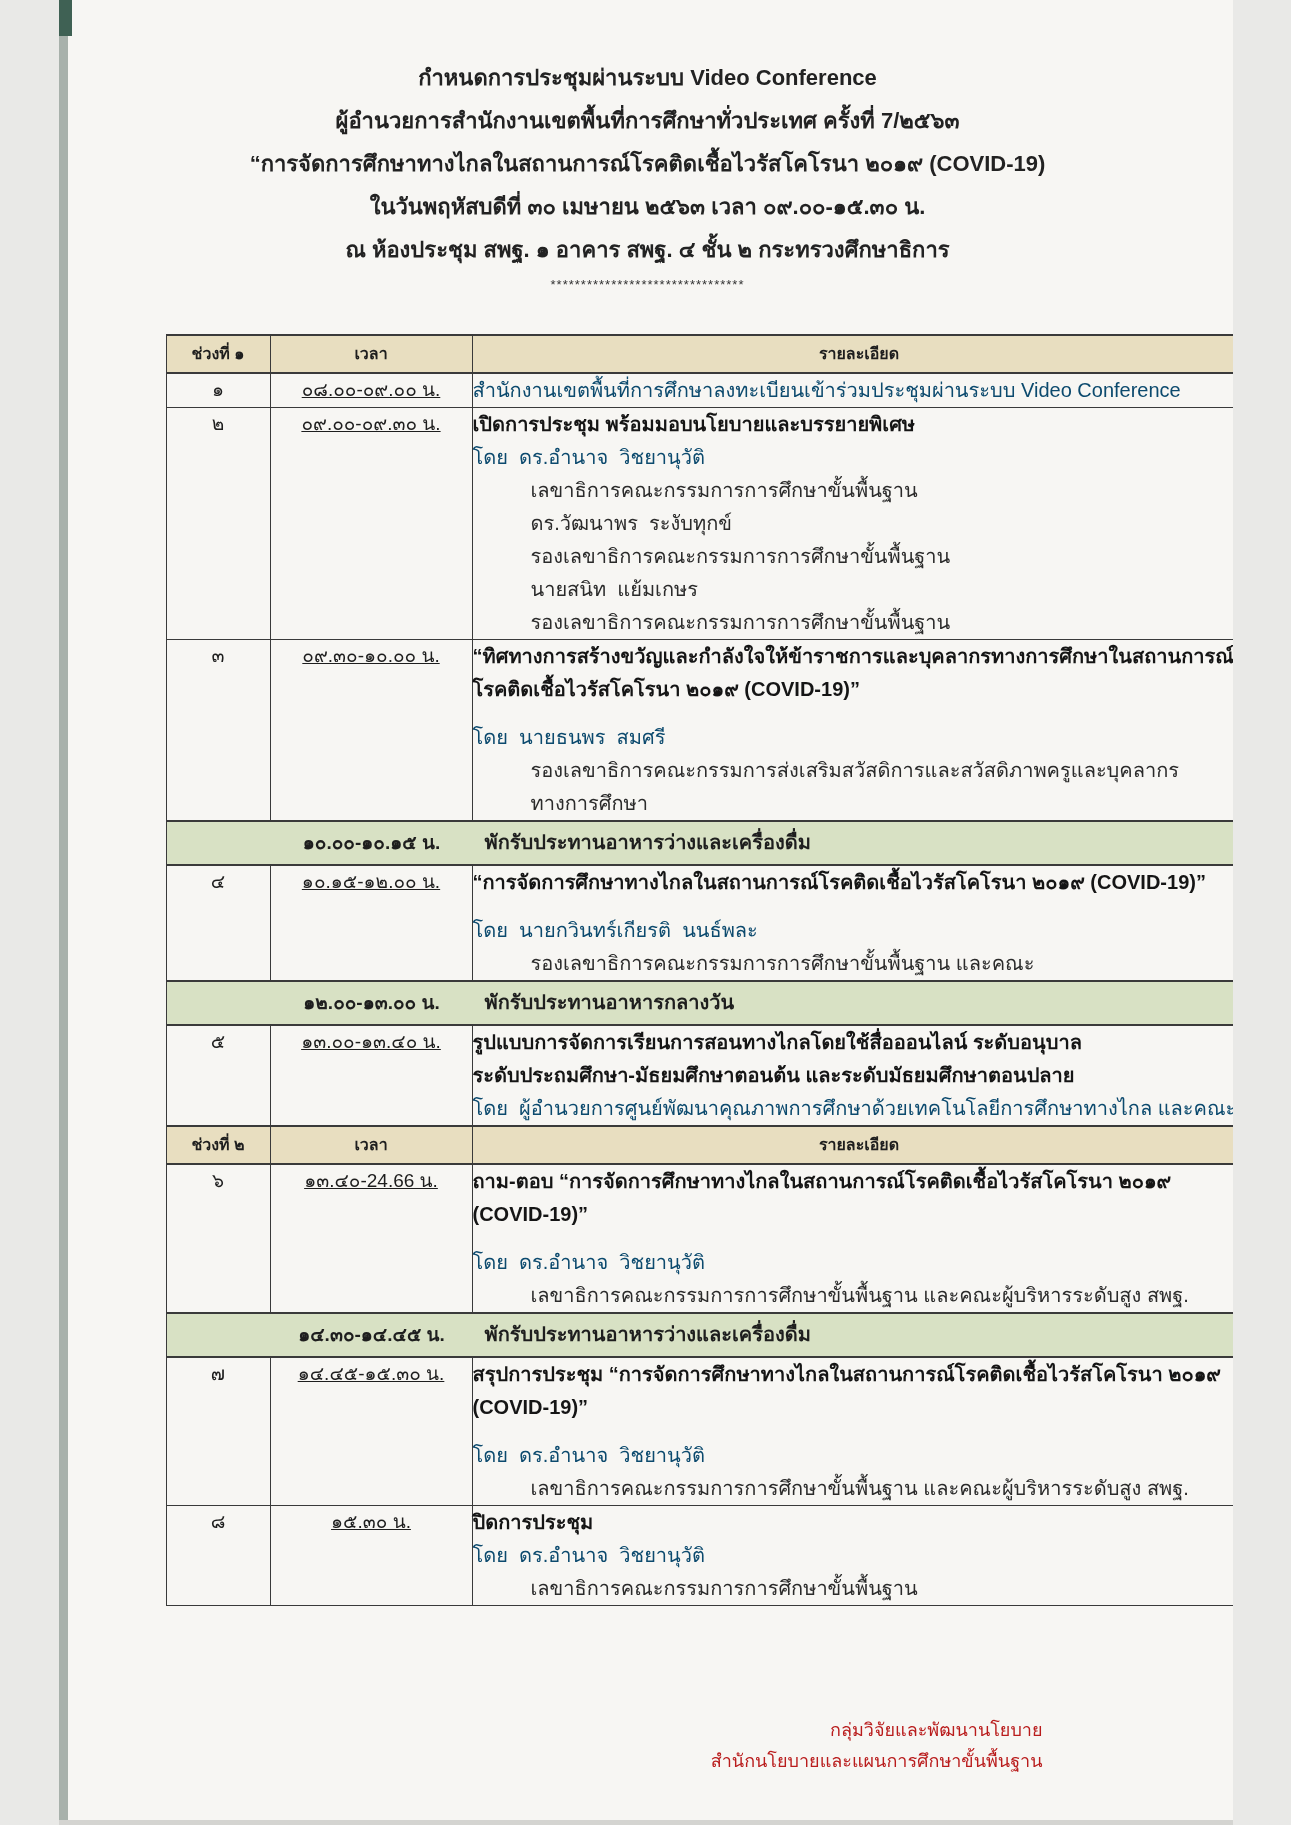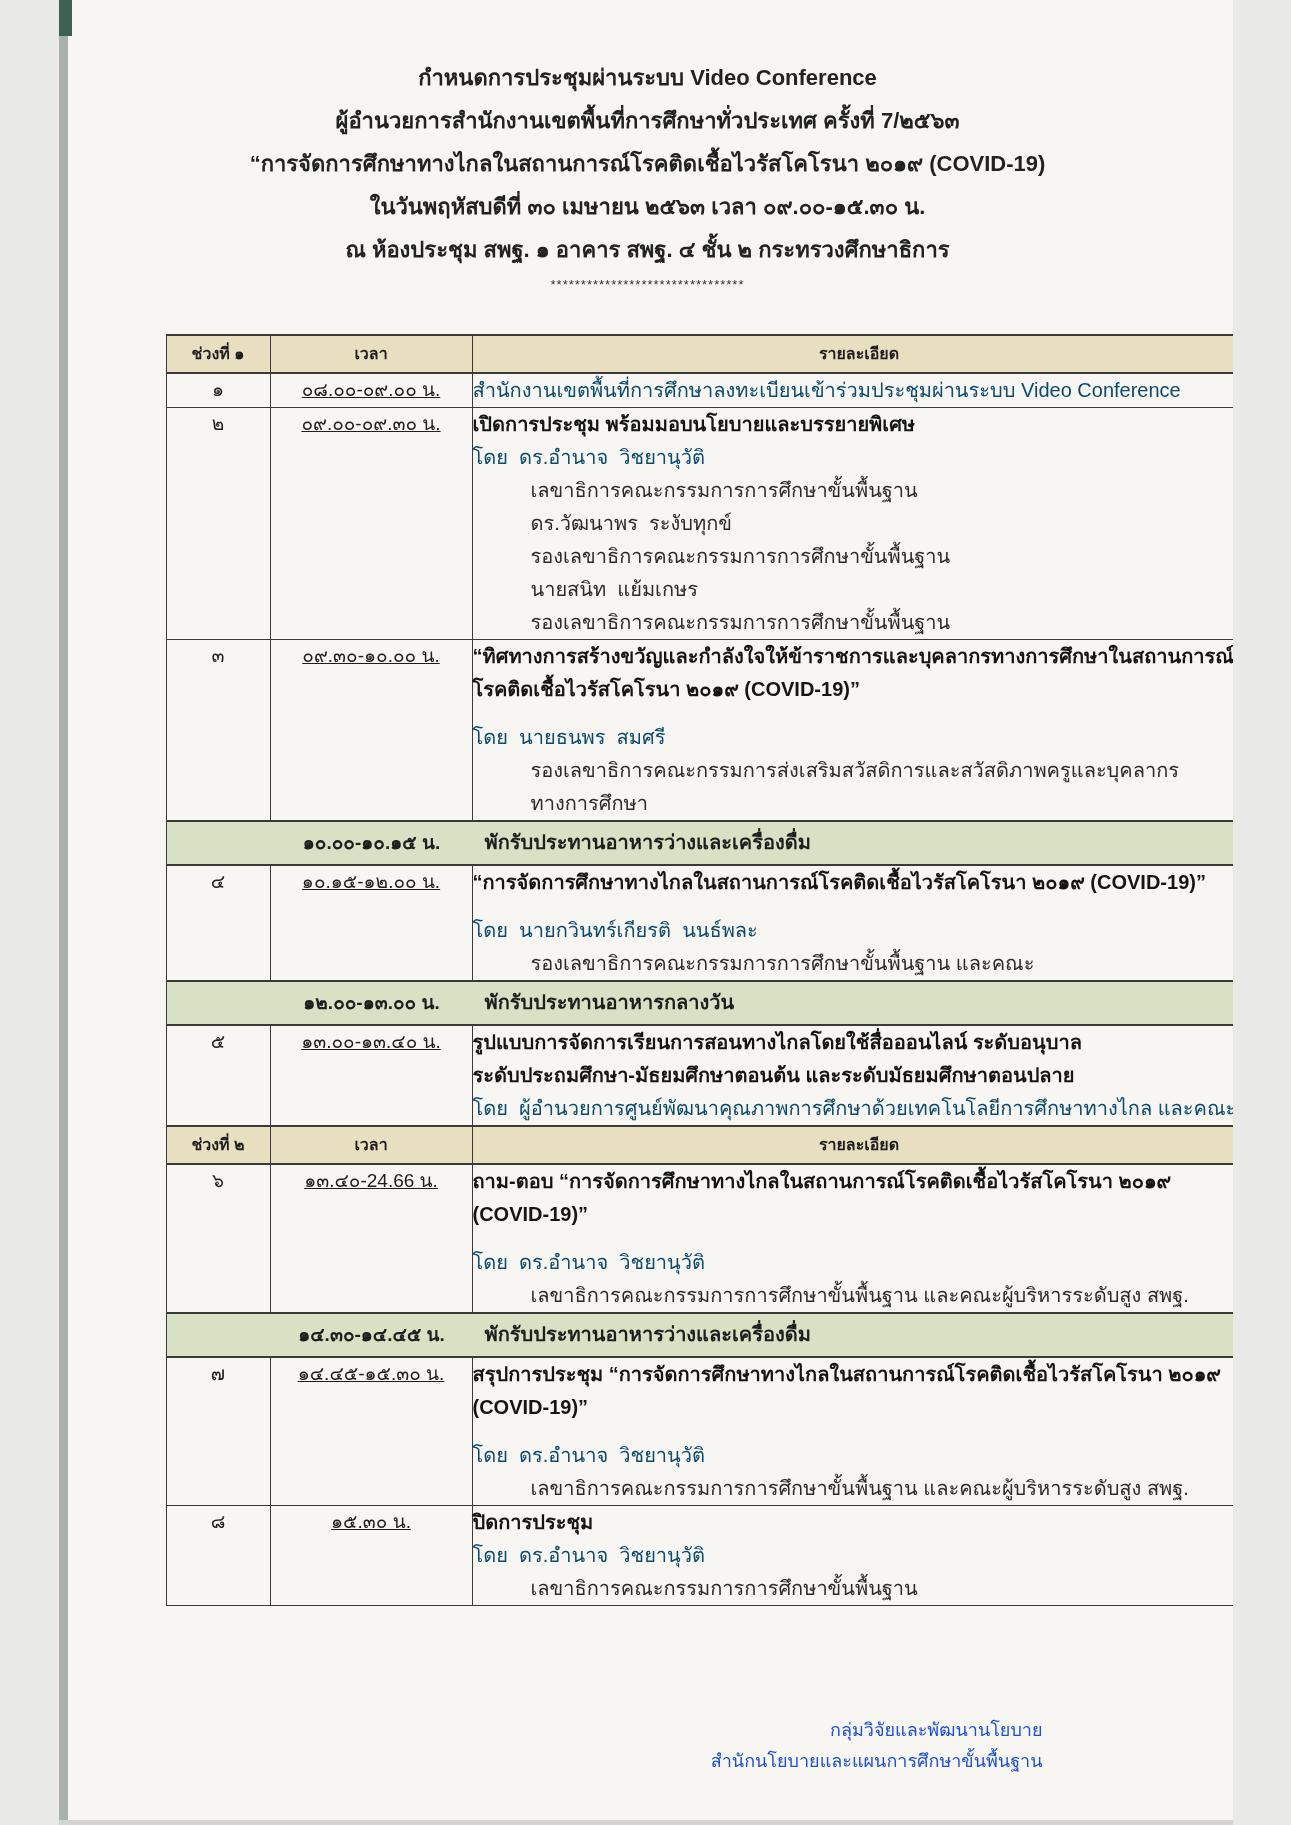--- a/index.html
+++ b/index.html
@@ -104,21 +104,21 @@
 
   .footer-block{
     position:absolute;
     right:190px;
     top:1715px;
     text-align:right;
   }
   .footer-line{
     font-size:18px;
     line-height:31px;
-    color:#1d4ed8;
+    color:#b91c1c;
   }
 </style>
 </head>
 <body>
 
 <div class="page">
   <div class="edge-strip"></div>
   <div class="corner-mark"></div>
   <div class="bottom-strip"></div>
 

